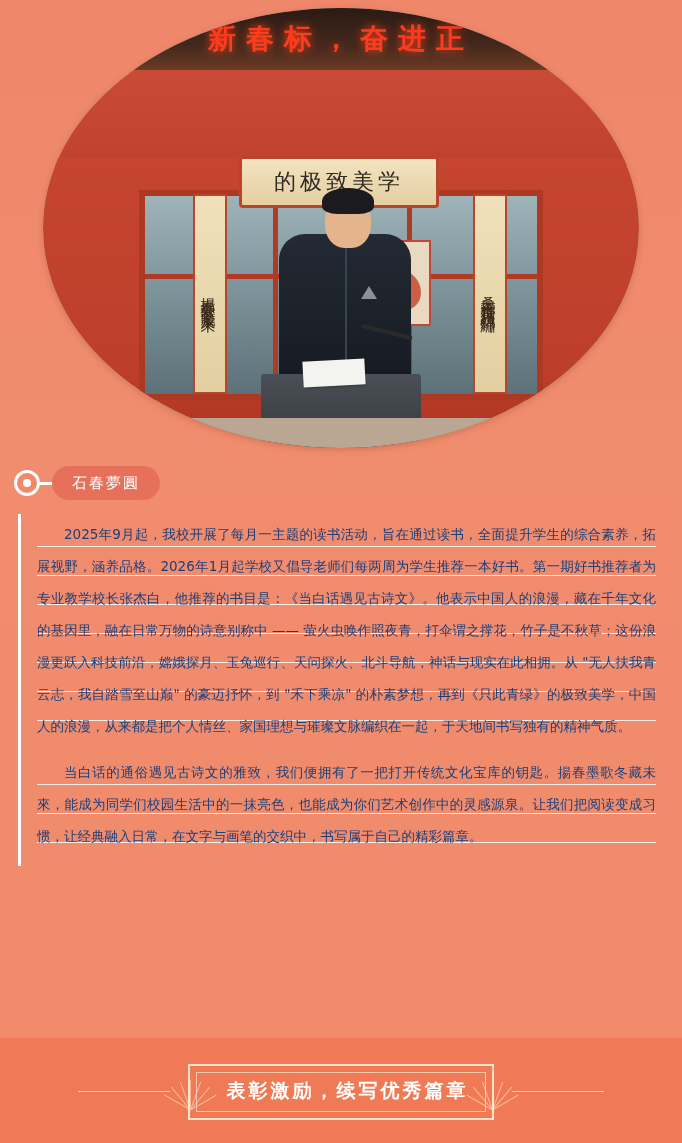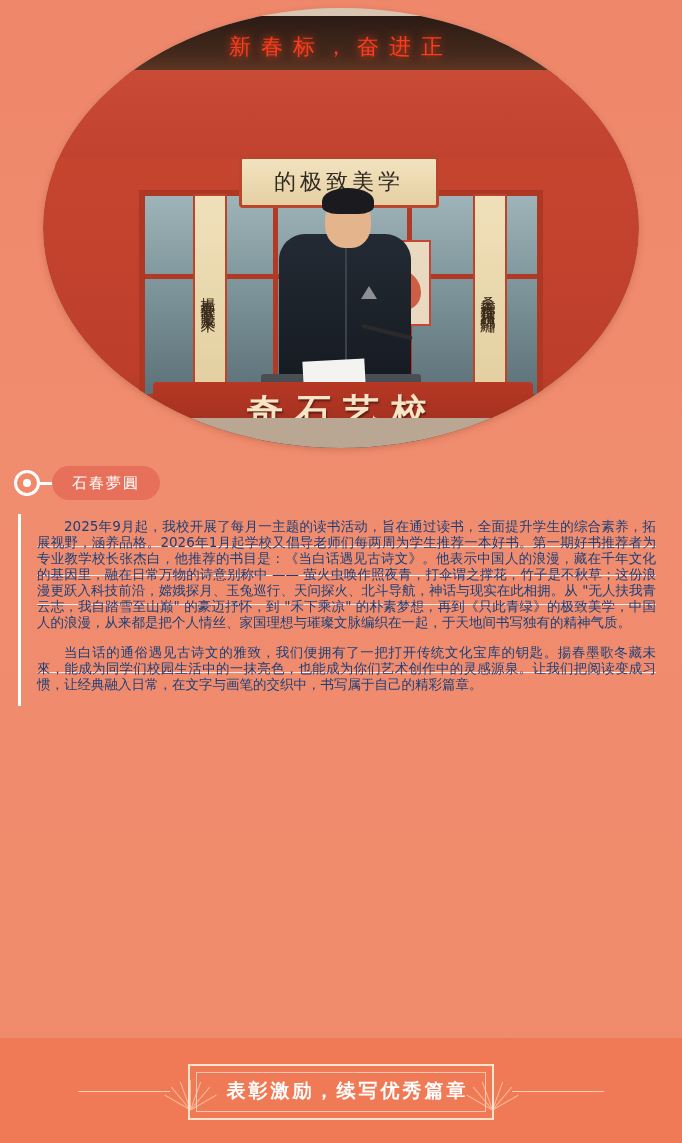--- a/index.html
+++ b/index.html
@@ -43,29 +43,29 @@
     box-shadow: 0 2px 6px rgba(120, 50, 30, 0.25);
   }
   
   .sky {
     position: absolute;
     left: 0; top: 0; width: 100%; height: 100%;
     background: #d8c6b2;
   }
   .led-banner {
     position: absolute;
-    left: 0; top: 8px; width: 100%; height: 62px;
+    left: 0; top: 0; width: 100%; height: 62px;
     background: linear-gradient(180deg, #2b1b14 0%, #43281c 60%, #6b3b26 100%);
     display: flex;
     align-items: center;
     justify-content: center;
     letter-spacing: 10px;
     color: #ff3b1d;
-    font-size: 22px;
-    font-weight: normal;
+    font-size: 28px;
+    font-weight: bold;
     text-shadow: 0 0 10px rgba(255,70,30,0.9);
     white-space: nowrap;
     overflow: hidden;
   }
   .wall-top {
     position: absolute;
     left: 0; top: 62px; width: 100%; height: 96px;
     background: linear-gradient(180deg, #c94a35 0%, #c0412e 100%);
   }
   .wall-top:after {
@@ -296,21 +296,21 @@
     position: relative;
     margin: 4px 18px 0 18px;
     padding: 4px 8px 14px 16px;
     border-left: 3px solid #ffffff;
     box-sizing: border-box;
   }
   .article p {
     margin: 0 0 14px 0;
     color: #1b3f7a;
     font-size: 13.5px;
-    line-height: 16px;
+    line-height: 32px;
     text-align: justify;
     text-indent: 2em;
     font-family: "DejaVu Sans", sans-serif;
     background-image: repeating-linear-gradient(
       to bottom,
       rgba(255,255,255,0) 0px,
       rgba(255,255,255,0) 28px,
       rgba(255,255,255,0.85) 28px,
       rgba(255,255,255,0.85) 29px
     );
@@ -413,21 +413,20 @@
       <div class="person-head">
         <div class="hair"></div>
       </div>
       <div class="mic"></div>
 
       <div class="podium">
         <div class="paper"></div>
       </div>
       <div class="cable"></div>
 
-      <div class="bottom-sign">奇石艺校</div>
       <div class="ground"></div>
     </div>
   </div>
 
 
   <div class="section-head">
     <div class="head-ring"></div>
     <div class="head-connector"></div>
     <div class="head-pill">石春夢圓</div>
   </div>

